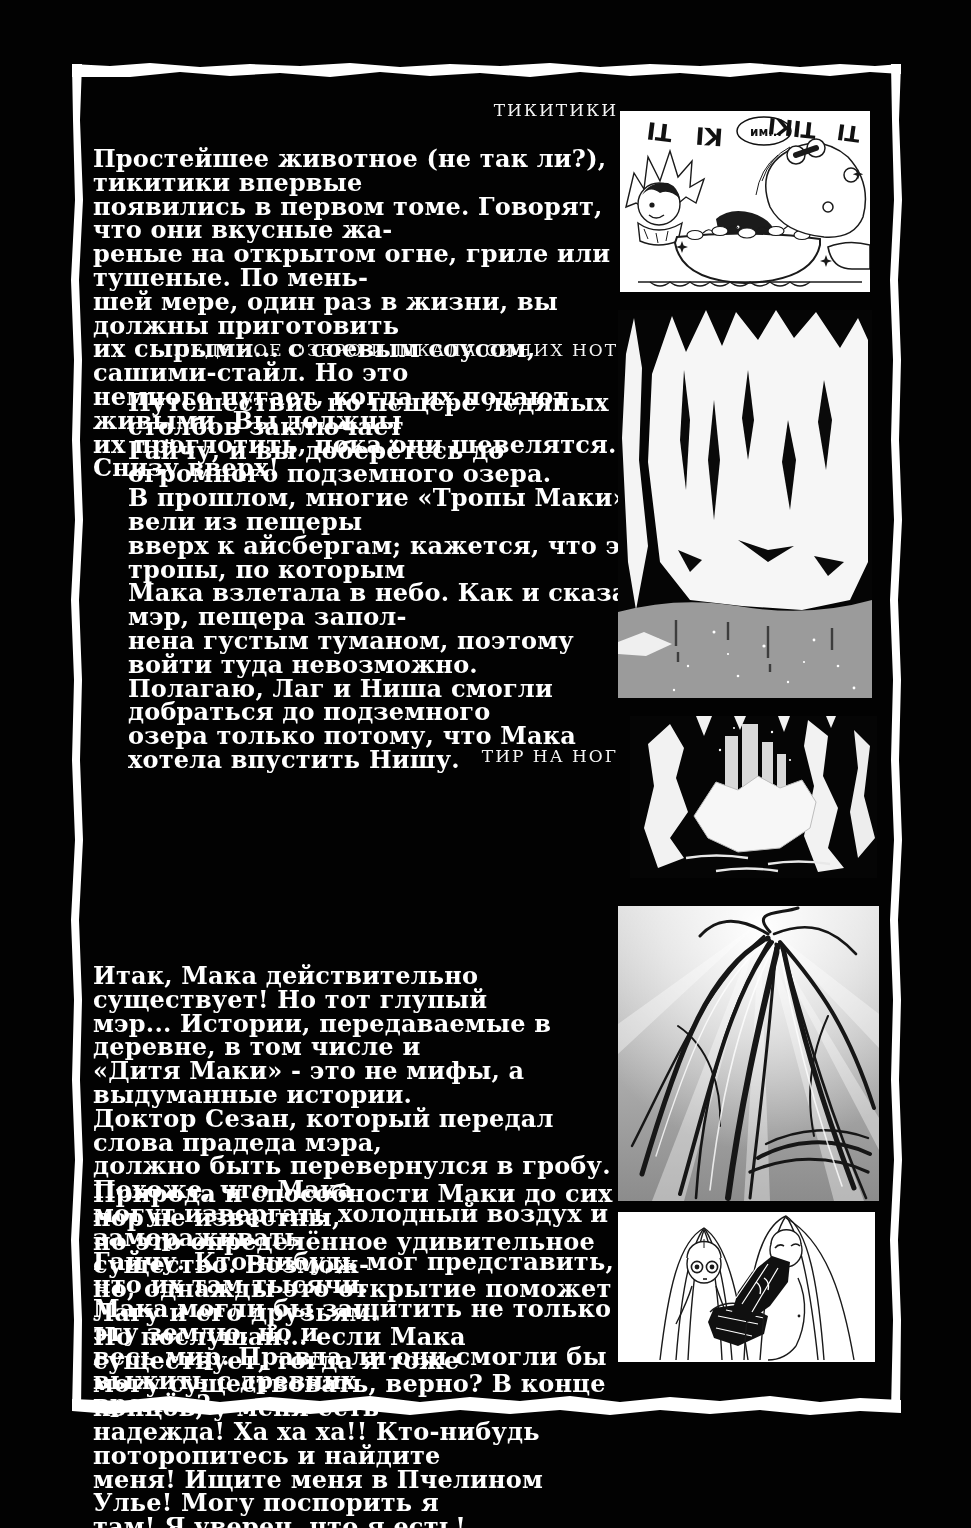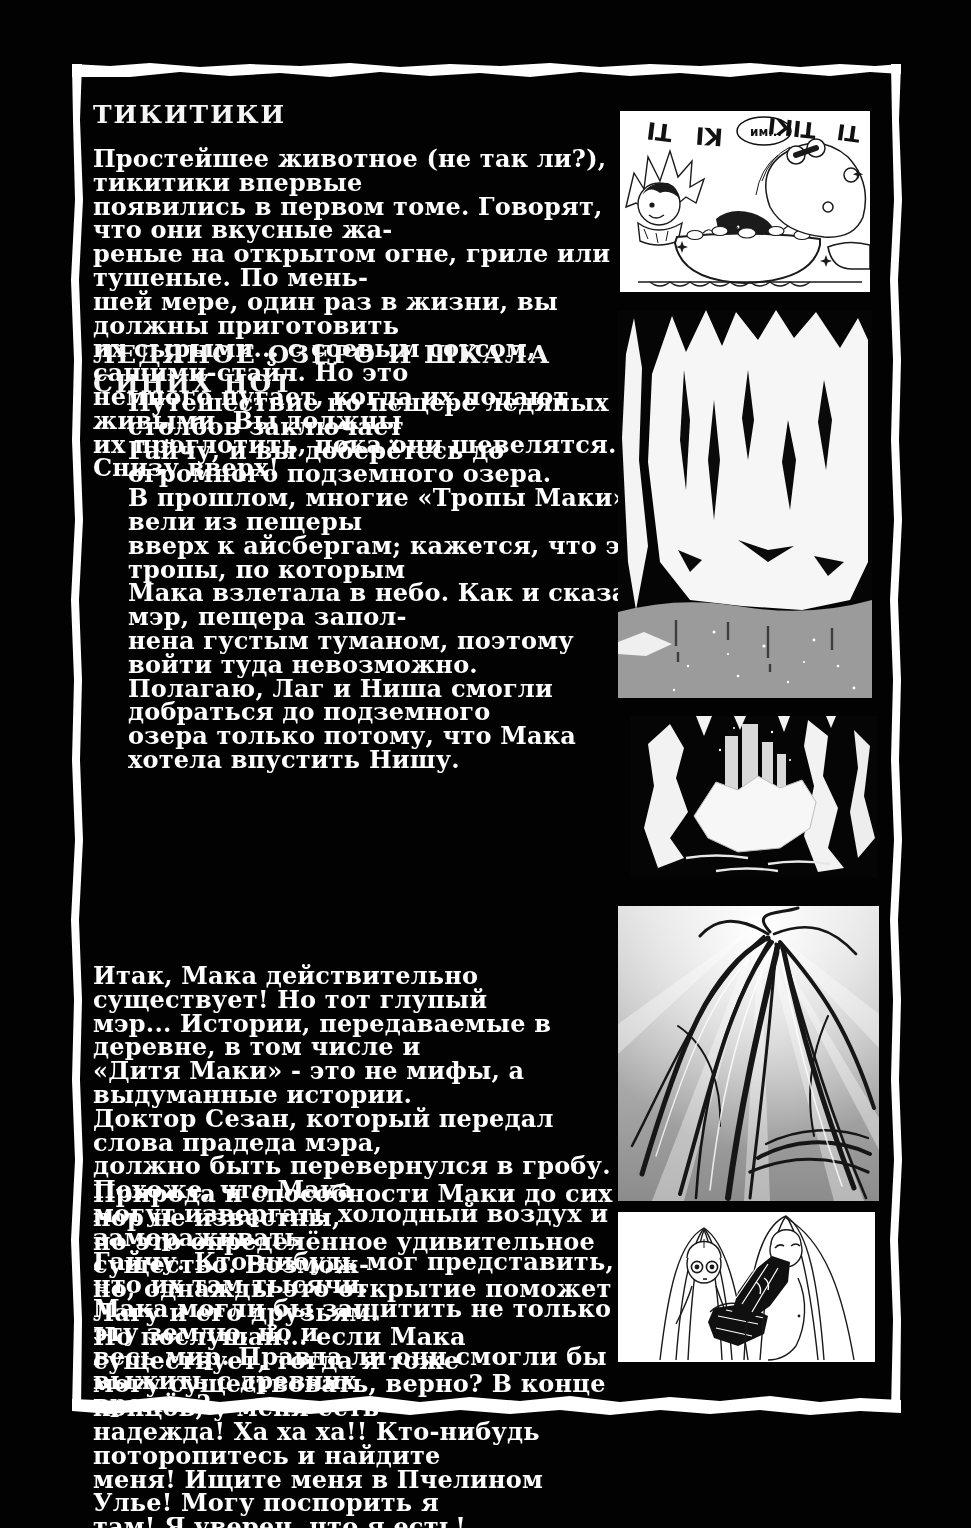--- a/index.html
+++ b/index.html
@@ -3,21 +3,21 @@
 <meta charset="utf-8">
 <style>
   html,body{margin:0;padding:0;background:#000;}
   .page{
     position:relative;width:971px;height:1528px;background:#020202;
     overflow:hidden;font-family:"DejaVu Serif", serif;
   }
   .frame-svg{position:absolute;left:0;top:0;pointer-events:none;}
   .sec-heading{
     position:absolute;left:93px;width:525px;
-    font-size:25px;font-weight:bold;letter-spacing:2px;color:#f5f5f5;
+    font-size:17px;font-weight:normal;letter-spacing:2px;color:#f5f5f5;text-align:right;
   }
   .body-text{
     position:absolute;left:93px;width:530px;
     font-size:24px;font-weight:bold;line-height:23.8px;
     letter-spacing:0.2px;color:#ffffff;white-space:pre-line;
   }
   .panel{position:absolute;display:block;}
   .sfx{font-family:"DejaVu Sans", sans-serif;font-weight:bold;}
 </style>
 </head>
@@ -49,20 +49,21 @@
   <div class="body-text" style="top:391px;margin-left:35px;">Путешествие по пещере ледяных столбов заключает
 Гайчу, и вы доберётесь до огромного подземного озера.
 В прошлом, многие «Тропы Маки» вели из пещеры
 вверх к айсбергам; кажется, что это тропы, по которым
 Мака взлетала в небо. Как и сказал мэр, пещера запол-
 нена густым туманом, поэтому войти туда невозможно.
 Полагаю, Лаг и Ниша смогли добраться до подземного
 озера только потому, что Мака хотела впустить Нишу.</div>
 
 
+  <div class="sec-heading" style="top:746px;">ТИР НА НОГ</div>
 
 
 
   <div class="body-text" style="top:964px;">Итак, Мака действительно существует! Но тот глупый
 мэр... Истории, передаваемые в деревне, в том числе и
 «Дитя Маки» - это не мифы, а выдуманные истории.
 Доктор Сезан, который передал слова прадеда мэра,
 должно быть перевернулся в гробу. Похоже, что Мака
 могут извергать холодный воздух и замораживать
 Гайчу. Кто-нибудь мог представить, что их там тысячи.

